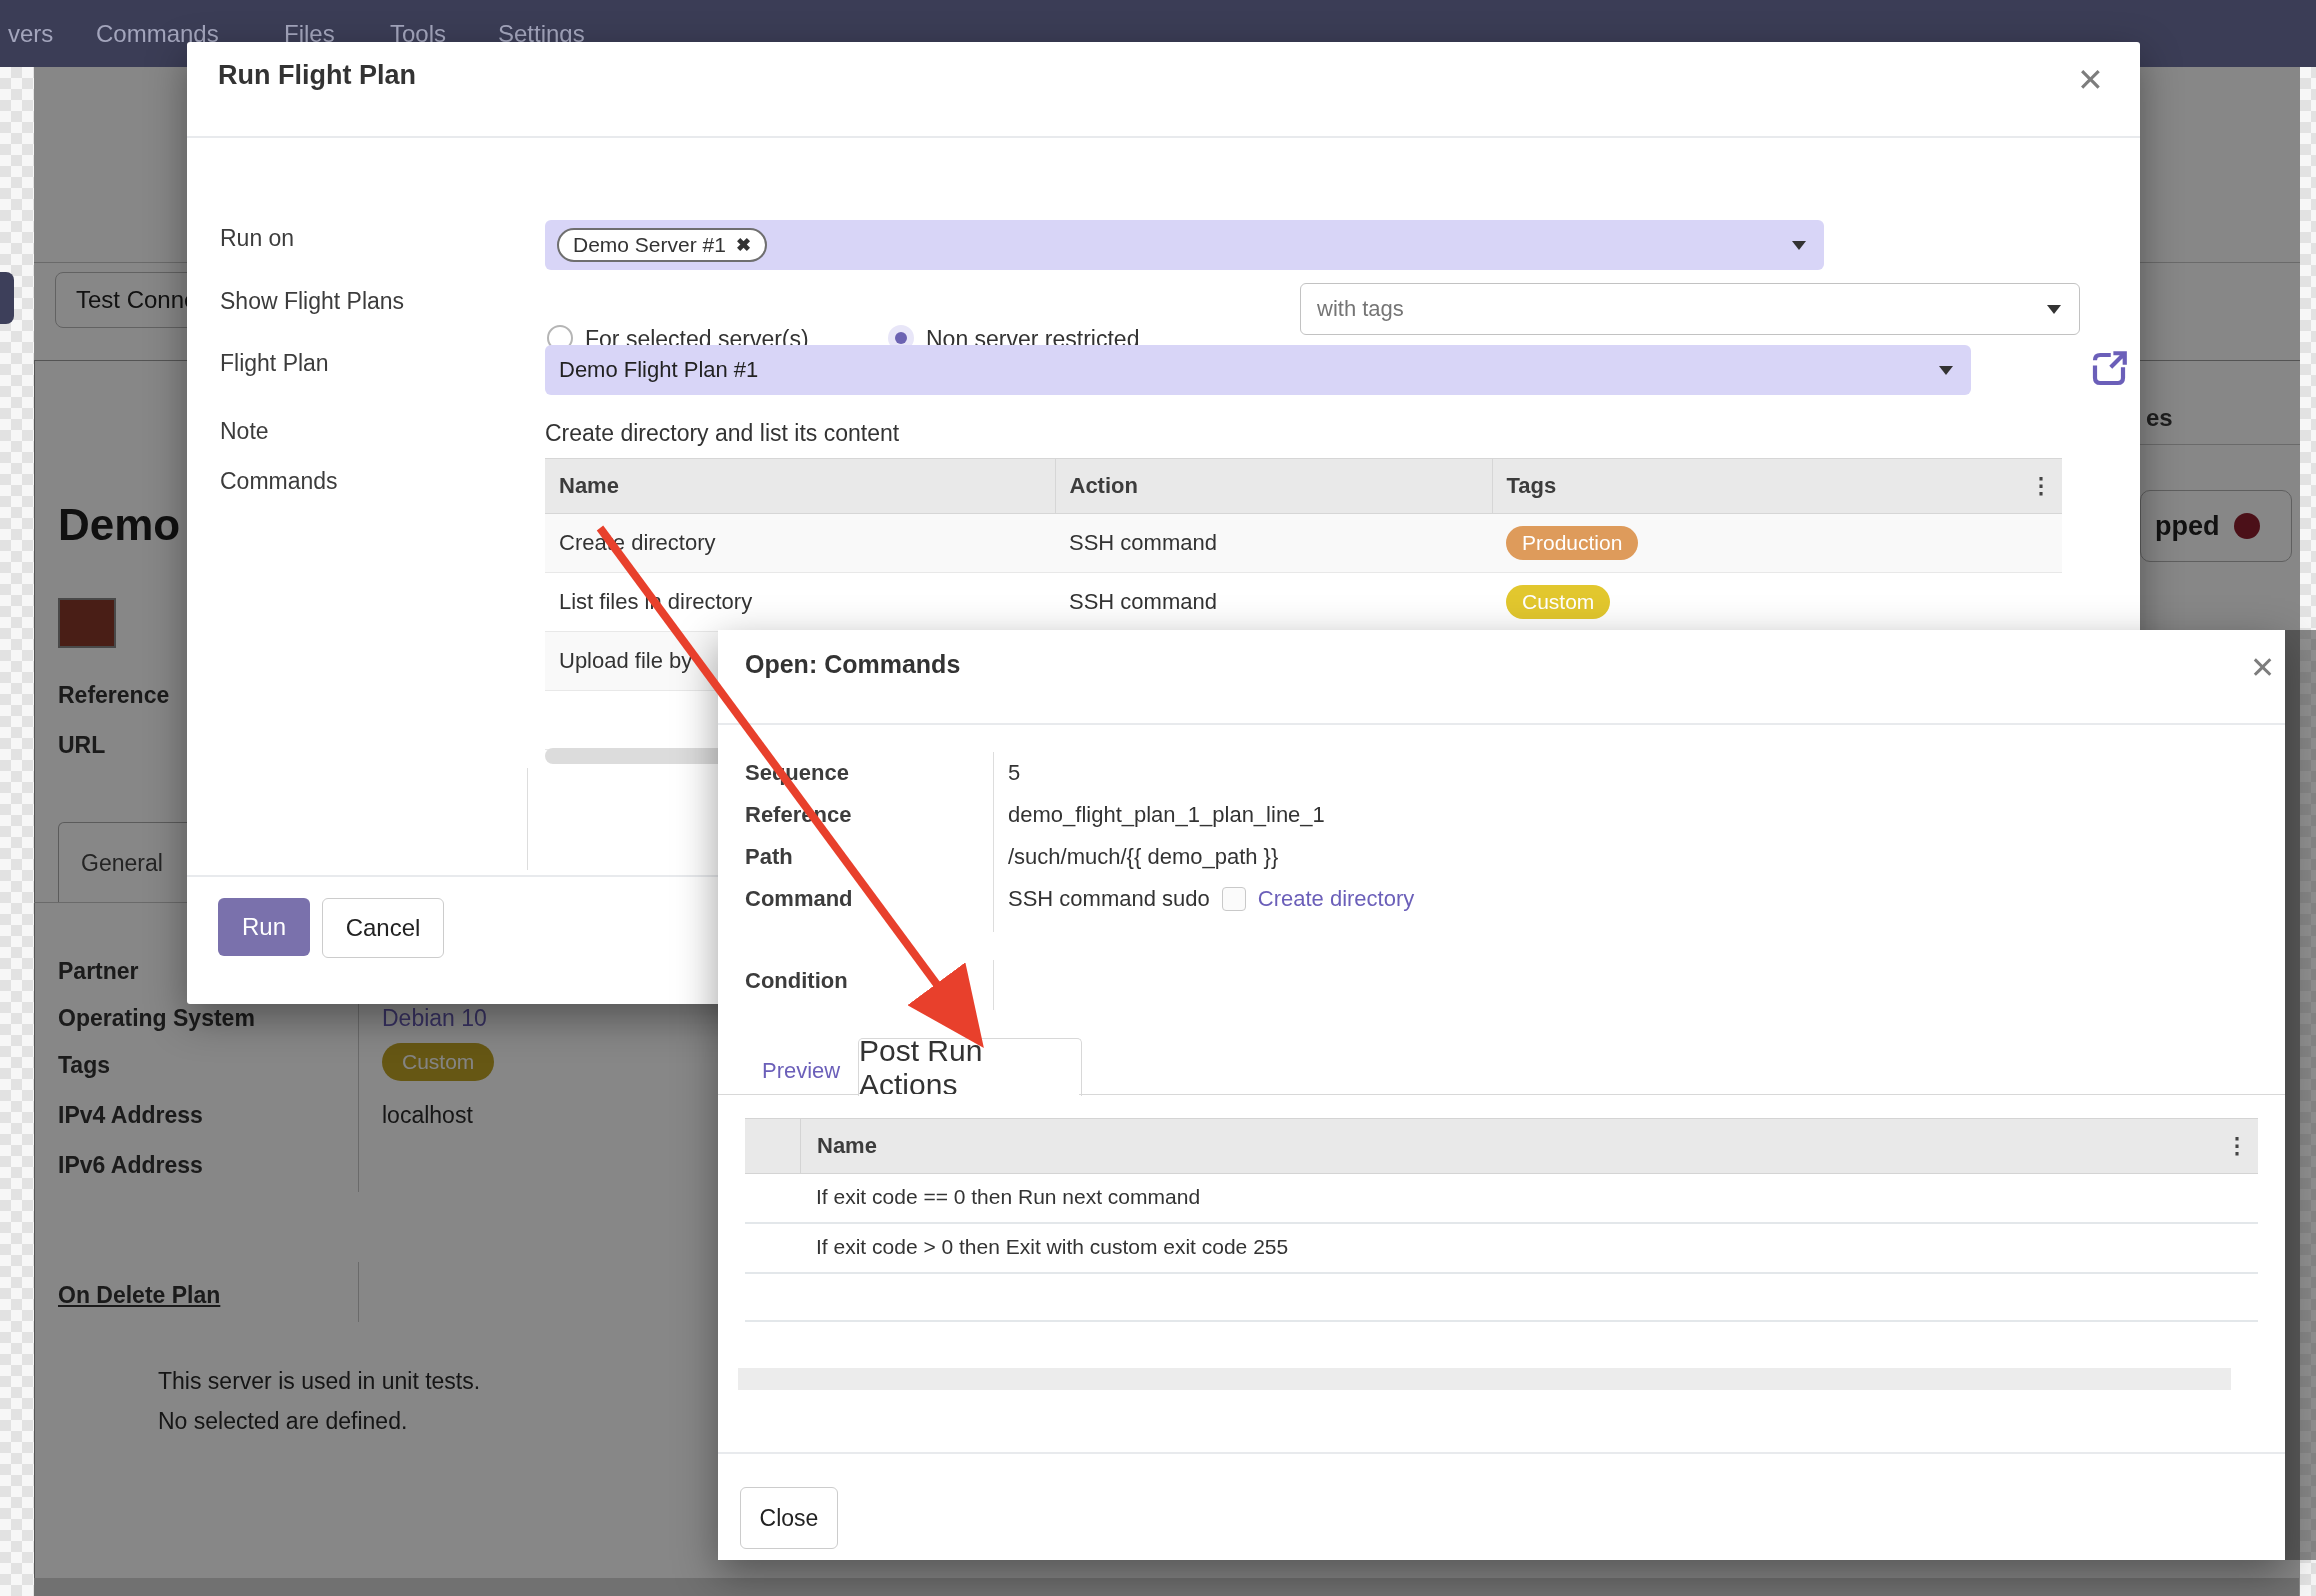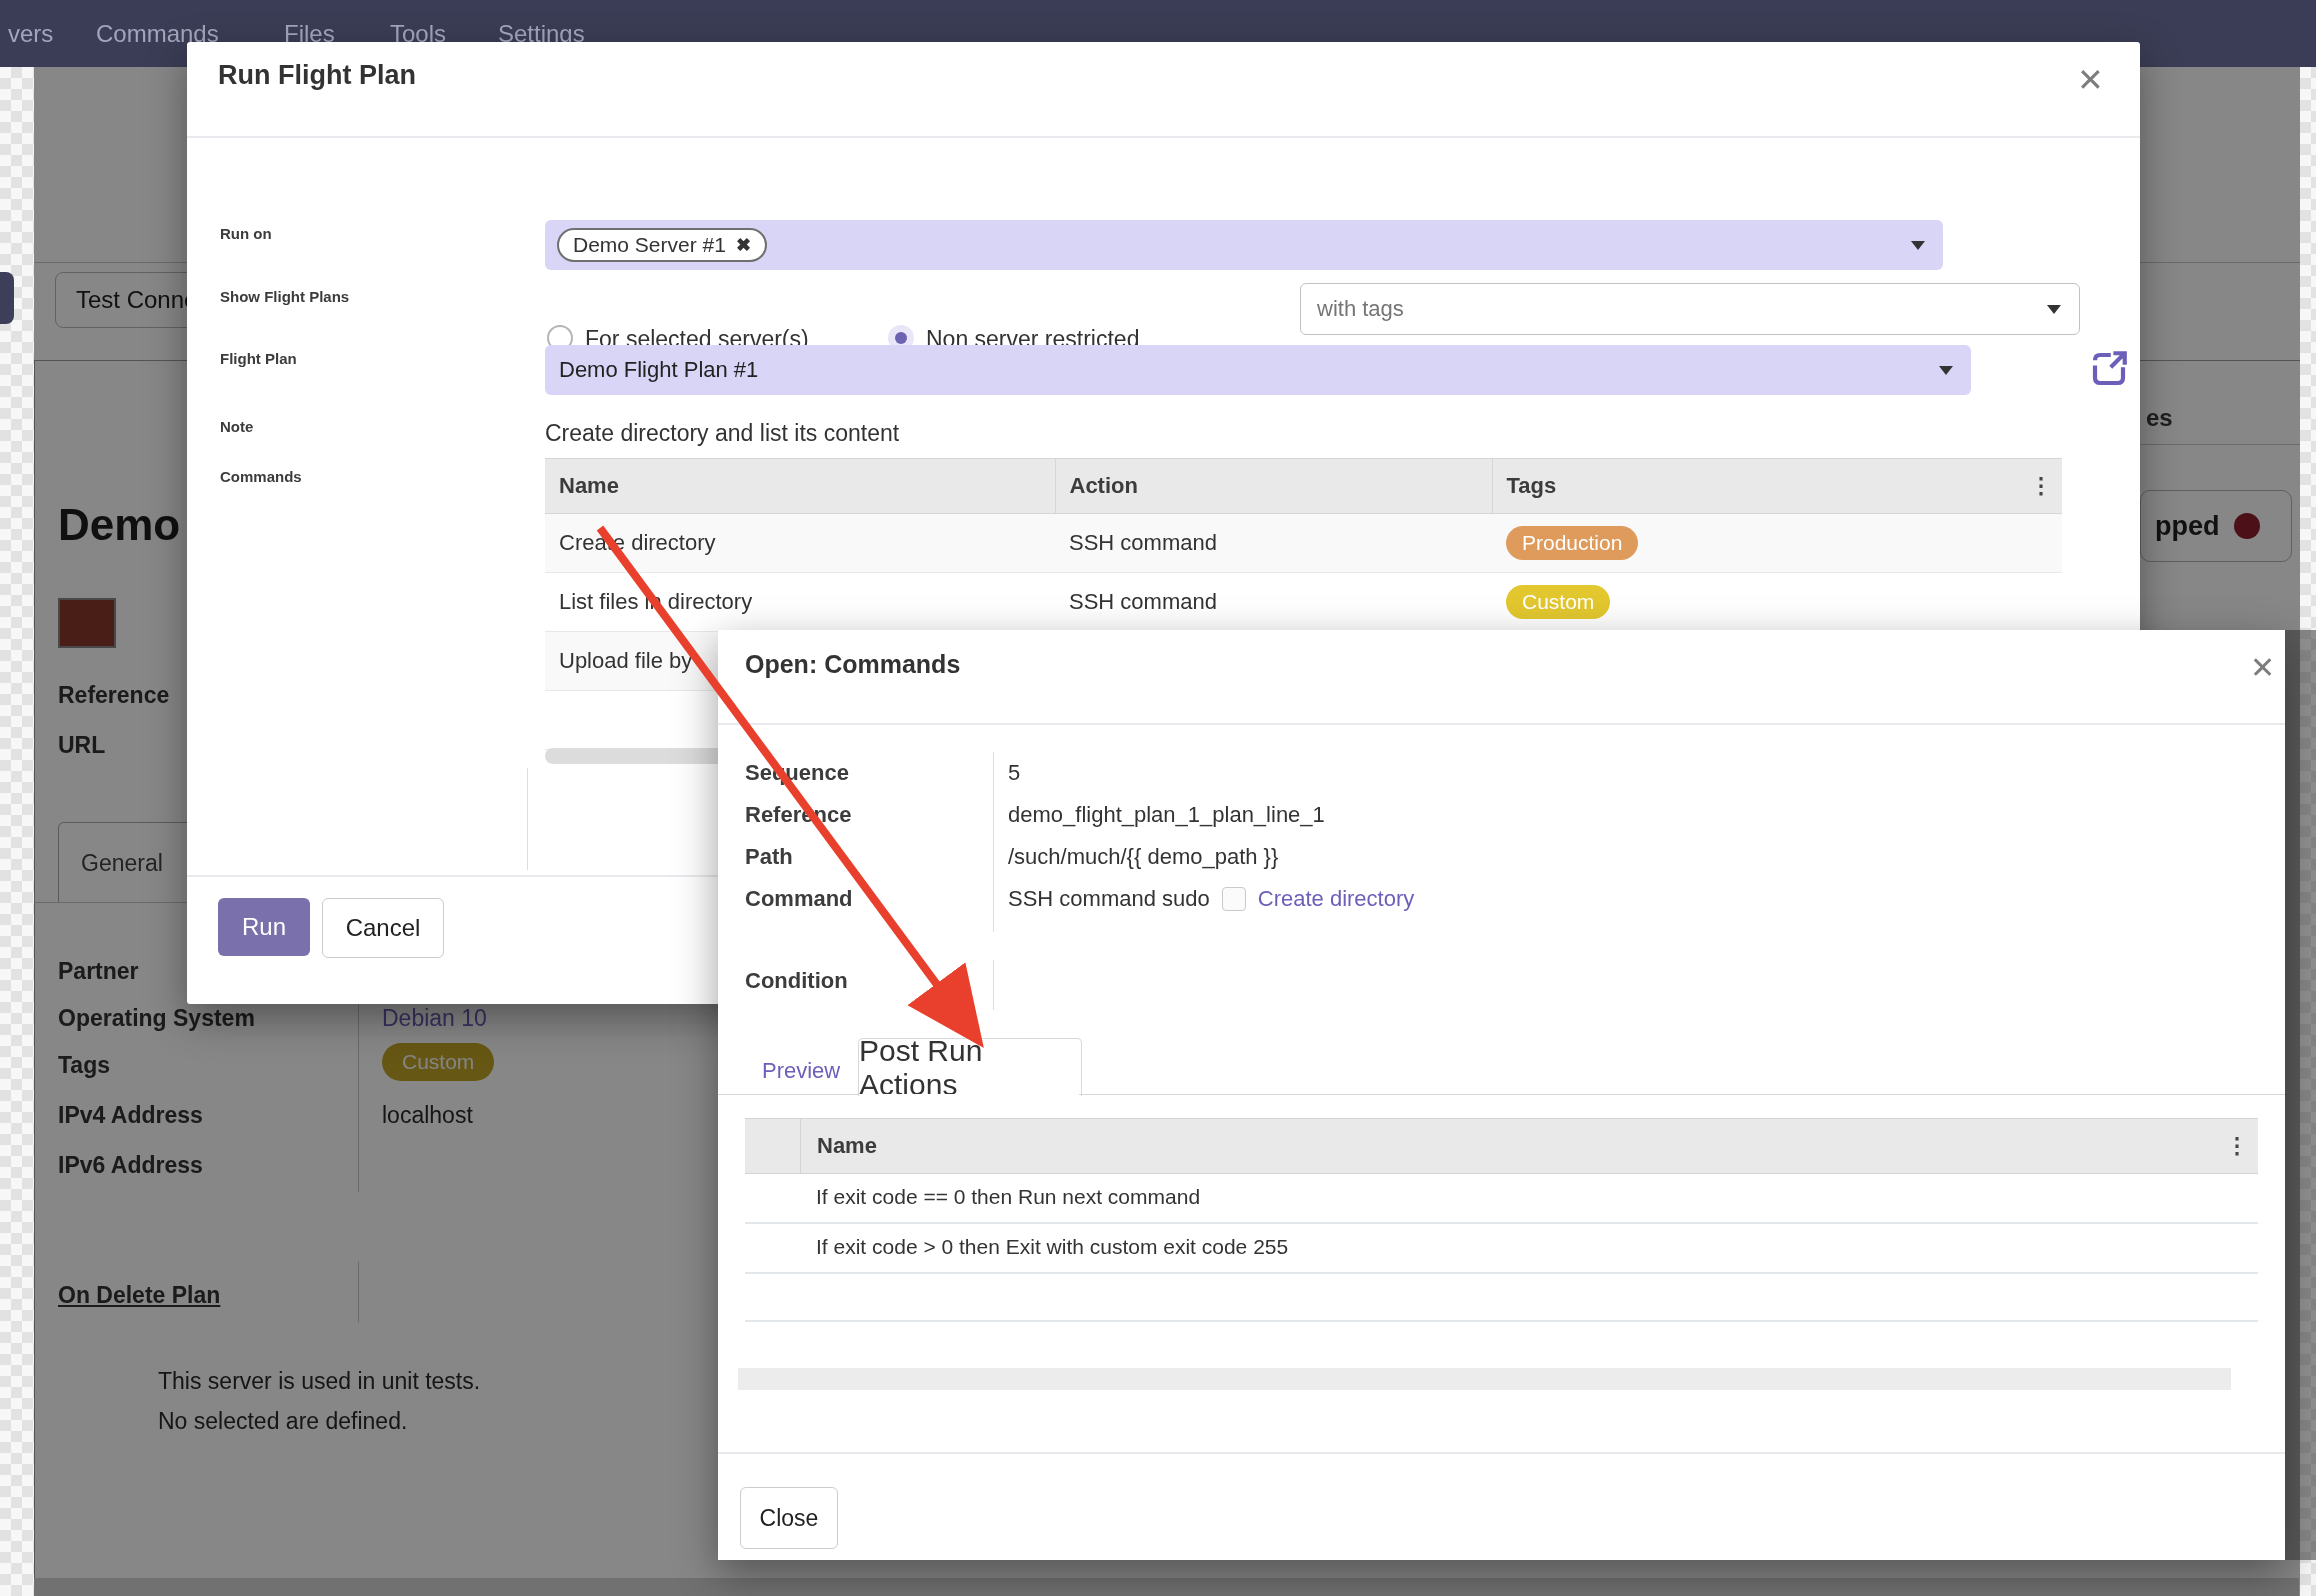--- a/index.html
+++ b/index.html
@@ -38,21 +38,21 @@
   .checker{z-index:15;background-color:#f2f2f2;
     background-image:conic-gradient(#e2e2e2 25%,#f7f7f7 0 50%,#e2e2e2 0 75%,#f7f7f7 0);
     background-size:22px 22px;}
   #nav-frag{left:0;top:272px;width:14px;height:52px;background:#3d3f5a;border-radius:0 8px 8px 0;z-index:16;}
 
   
   .modal{background:#fff;box-shadow:0 14px 40px rgba(0,0,0,0.38);z-index:20;}
   .modal-title{font-weight:bold;color:#333;}
   .close-x{color:#7d7d7d;font-size:32px;line-height:32px;cursor:default;}
   .hdiv{background:#e8eaed;height:2px;}
-  .flabel{font-weight:bold;color:#3c3c3c;font-size:15px;white-space:nowrap;}
+  .flabel{font-weight:normal;color:#3c3c3c;font-size:23px;white-space:nowrap;}
 
   
   #rfp{left:187px;top:42px;width:1953px;height:962px;border-radius:3px;}
   .sel-purple{background:#D8D5F7;border-radius:6px;display:flex;align-items:center;}
   .caret{width:0;height:0;border-left:7px solid transparent;border-right:7px solid transparent;
          border-top:9px solid #333;position:absolute;right:18px;top:50%;margin-top:-4px;}
   #runon-tag{display:inline-flex;align-items:center;gap:10px;background:#fff;border:2px solid #6f6f6f;
              border-radius:18px;padding:3px 14px;font-size:21px;color:#333;margin-left:12px;}
   #runon-tag .x{font-weight:bold;font-size:18px;}
   .radio{width:26px;height:26px;border-radius:50%;box-sizing:border-box;}
@@ -184,21 +184,21 @@
     <div class="abs modal-title" style="left:31px;top:18px;font-size:27px;">Run Flight Plan</div>
     <div class="abs close-x" style="left:1890px;top:22px;">✕</div>
     <div class="abs hdiv" style="left:0;top:94px;width:1953px;"></div>
 
     <div class="abs flabel" style="left:33px;top:183px;">Run on</div>
     <div class="abs flabel" style="left:33px;top:246px;">Show Flight Plans</div>
     <div class="abs flabel" style="left:33px;top:308px;">Flight Plan</div>
     <div class="abs flabel" style="left:33px;top:376px;">Note</div>
     <div class="abs flabel" style="left:33px;top:426px;">Commands</div>
 
-    <div class="abs sel-purple" style="left:358px;top:178px;width:1398px;height:50px;">
+    <div class="abs sel-purple" style="left:358px;top:178px;width:1279px;height:50px;">
       <span id="runon-tag">
         <span>Demo Server #1</span>
         <span class="x">✖</span>
       </span>
       <span class="caret"></span>
     </div>
 
     <div class="abs radio off" style="left:360px;top:283px;"></div>
     <div class="abs rlabel" style="left:398px;top:284px;">For selected server(s)</div>
     <div class="abs radio on" style="left:701px;top:283px;"></div>

